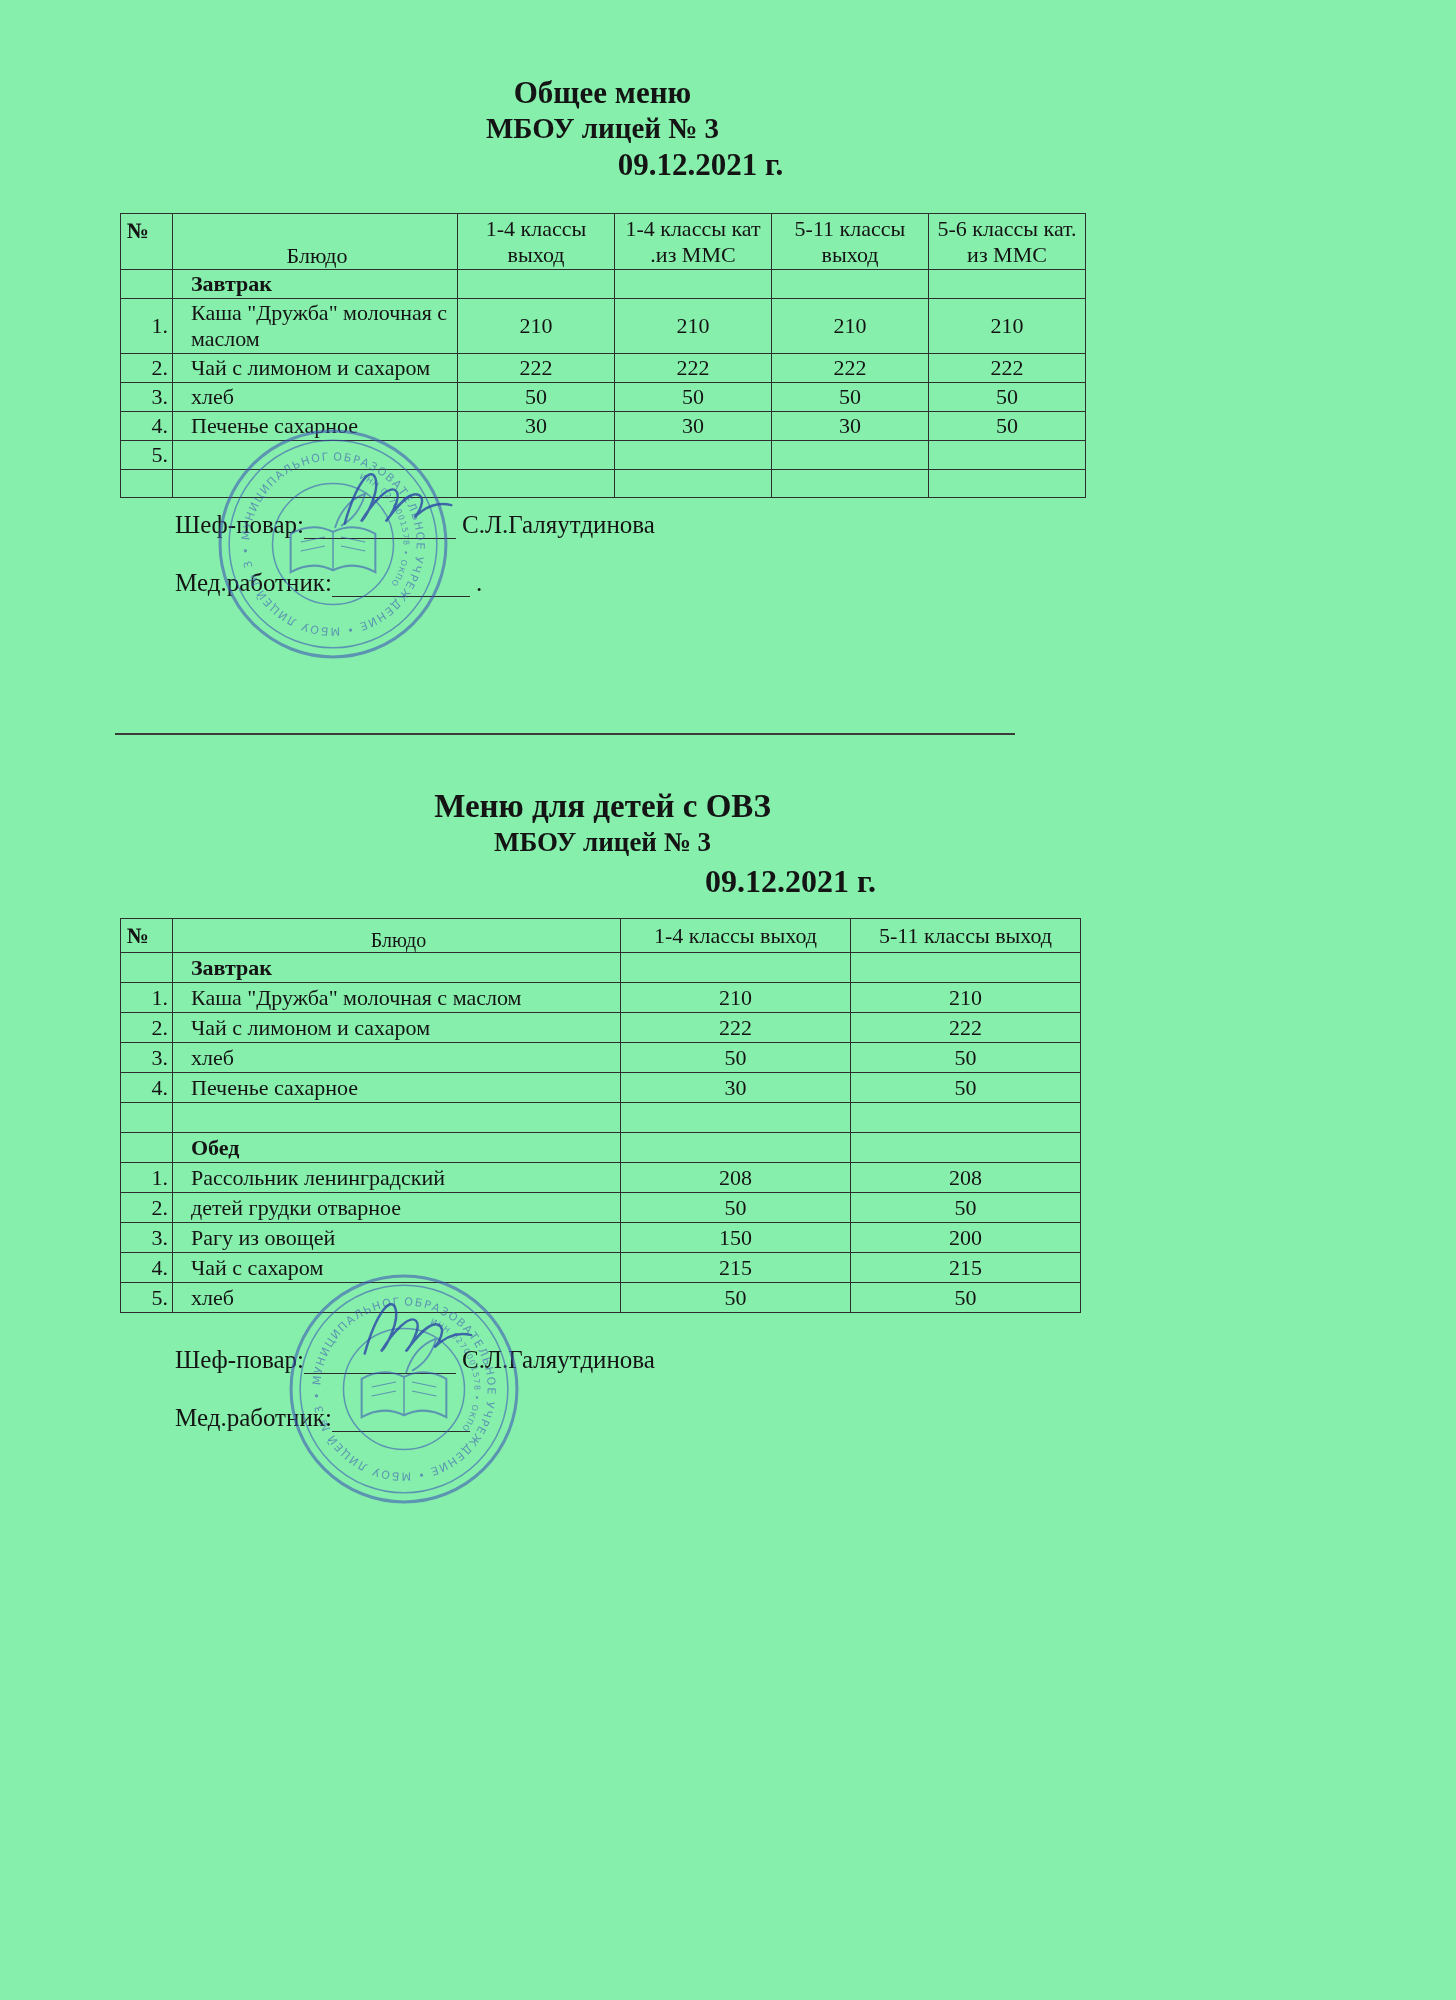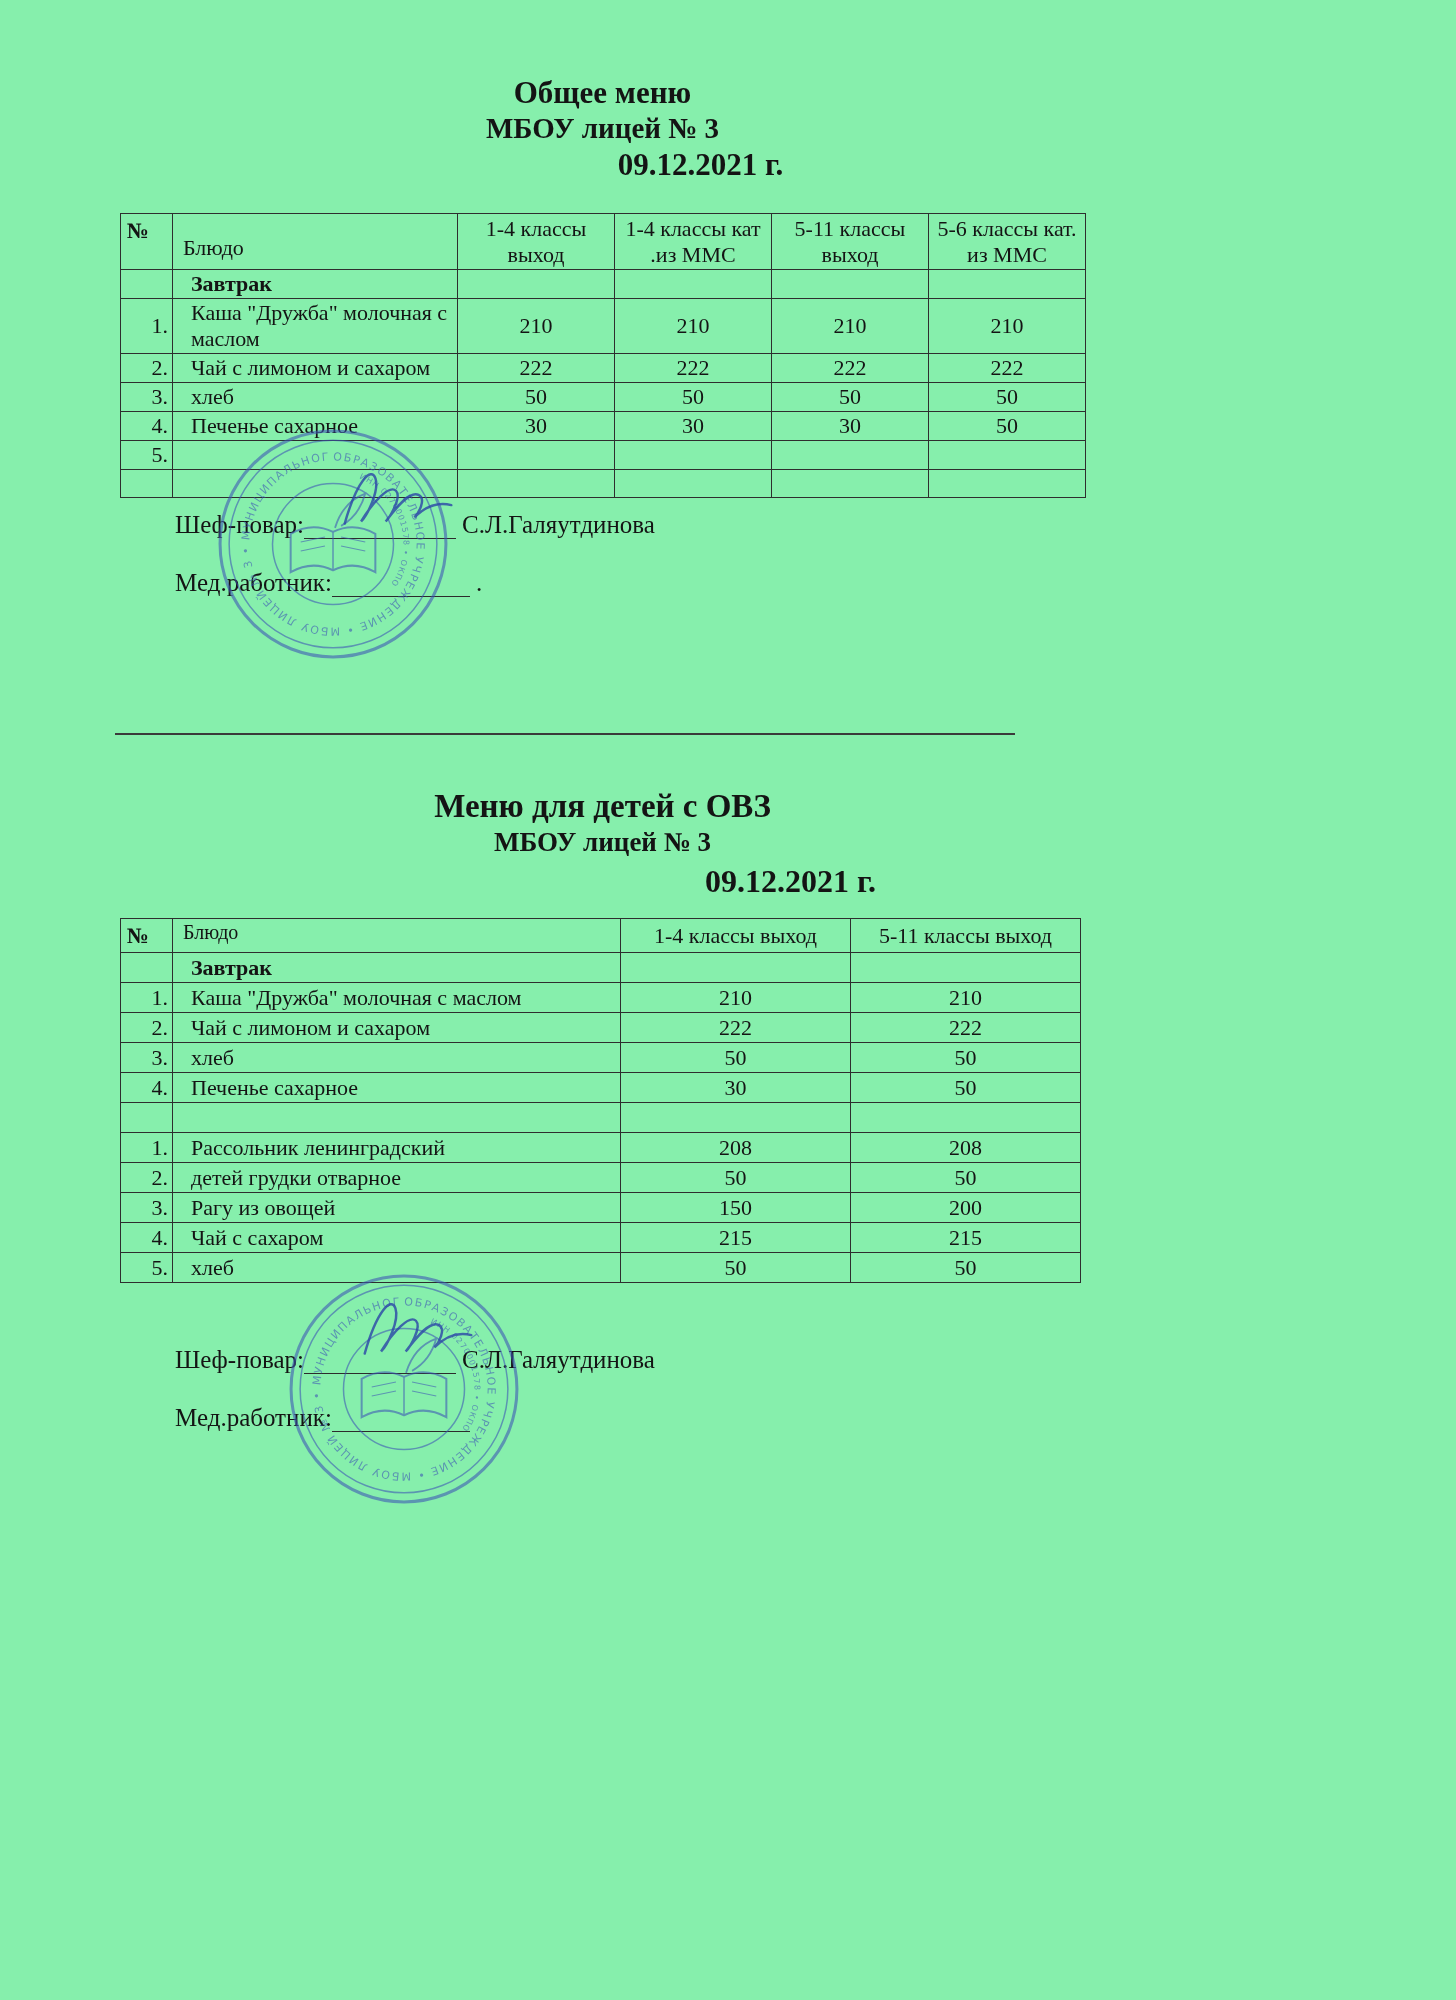--- a/index.html
+++ b/index.html
@@ -37,21 +37,21 @@
   .table2 { left:120px; top:918px; width:960px; }
   .menu-table th, .menu-table td {
     border:1.6px solid #2e2e2e;
     padding:1px 6px;
     overflow:hidden;
   }
   .menu-table thead th { font-weight:normal; vertical-align:middle; }
   .table1 thead th { height:56px; }
   .table2 thead th { height:34px; }
   .menu-table thead th.h0 { font-weight:bold; text-align:left; vertical-align:top; padding-top:4px; }
-  .menu-table thead th.h1 { text-align:left; vertical-align:bottom; padding-bottom:8px; padding-left:10px; }
+  .menu-table thead th.h1 { text-align:center; vertical-align:bottom; padding-bottom:0; padding-left:10px; }
   .table2 thead th.h1 { font-size:20px; }
 
   .table1 tbody td { height:28px; }
   .table2 tbody td { height:30px; }
   .menu-table td.num { text-align:right; padding-right:4px; }
   .menu-table td.dish { text-align:left; padding-left:18px;margin-top:32px; }
   .menu-table td.val { text-align:center; }
   .menu-table tr.section td.dish { font-weight:bold; }
 
   
@@ -264,20 +264,26 @@
           <td class="dish">Печенье сахарное</td>
           <td class="val">30</td>
           <td class="val">50</td>
         </tr>
         <tr class="">
           <td class="num"></td>
           <td class="dish"></td>
           <td class="val"></td>
           <td class="val"></td>
         </tr>
+        <tr class="section">
+          <td class="num"></td>
+          <td class="dish">Обед</td>
+          <td class="val"></td>
+          <td class="val"></td>
+        </tr>
         <tr class="">
           <td class="num">1.</td>
           <td class="dish">Рассольник ленинградский</td>
           <td class="val">208</td>
           <td class="val">208</td>
         </tr>
         <tr class="">
           <td class="num">2.</td>
           <td class="dish">детей грудки отварное</td>
           <td class="val">50</td>

